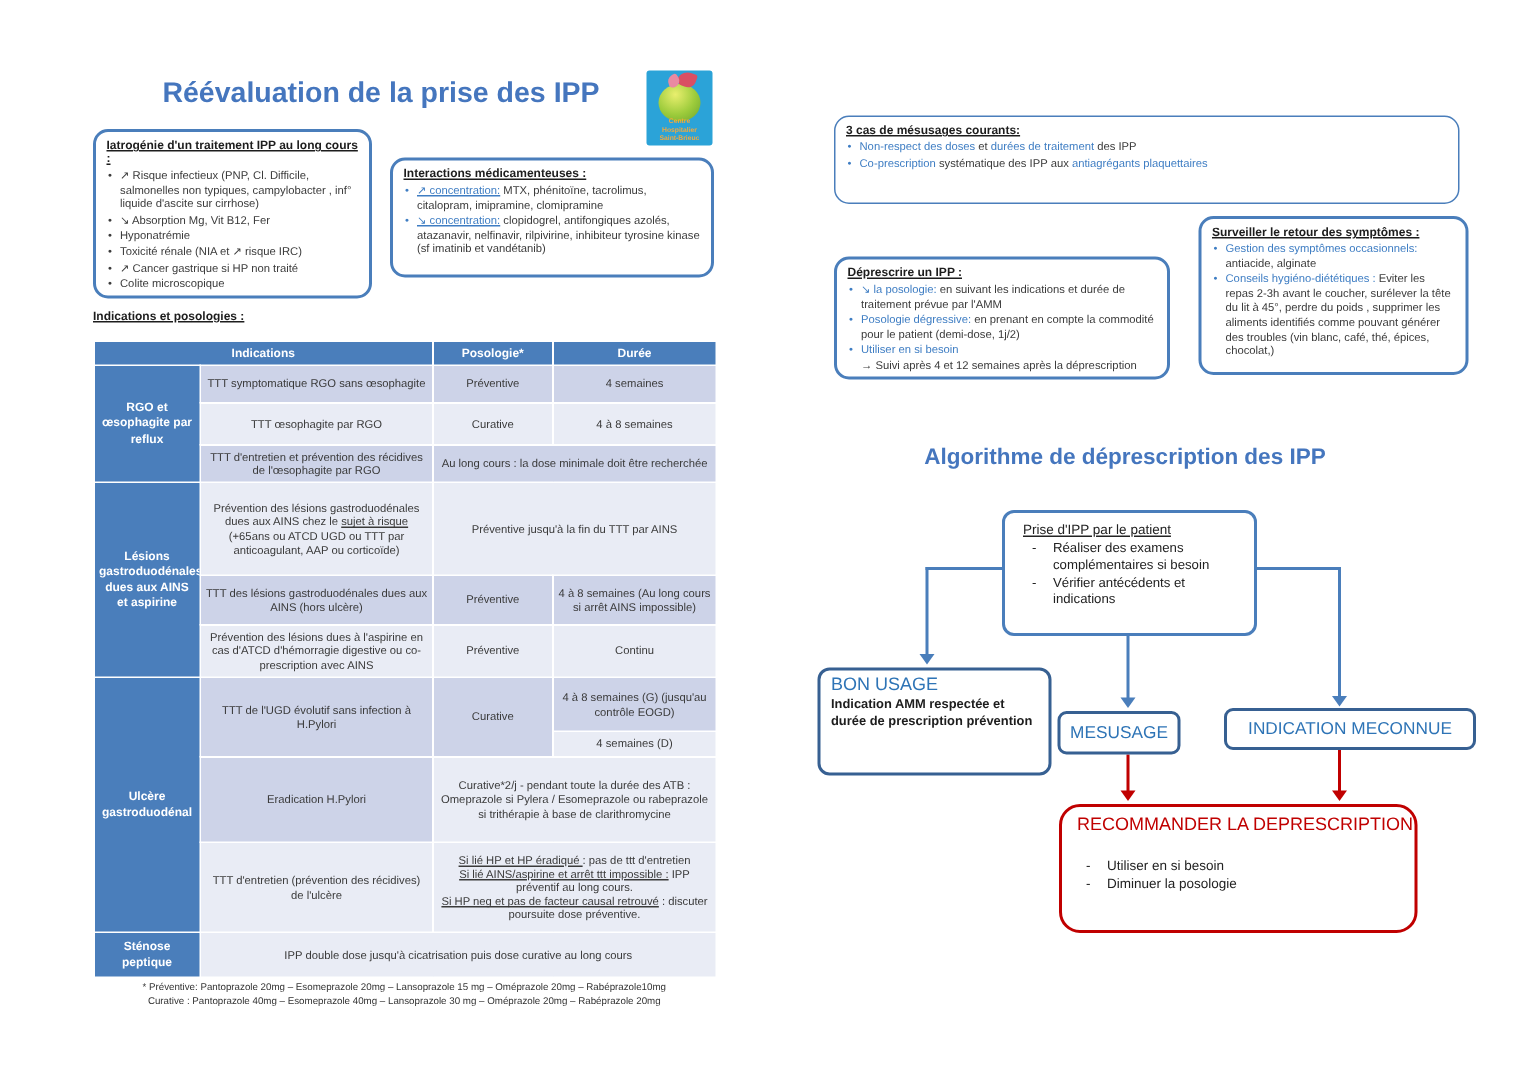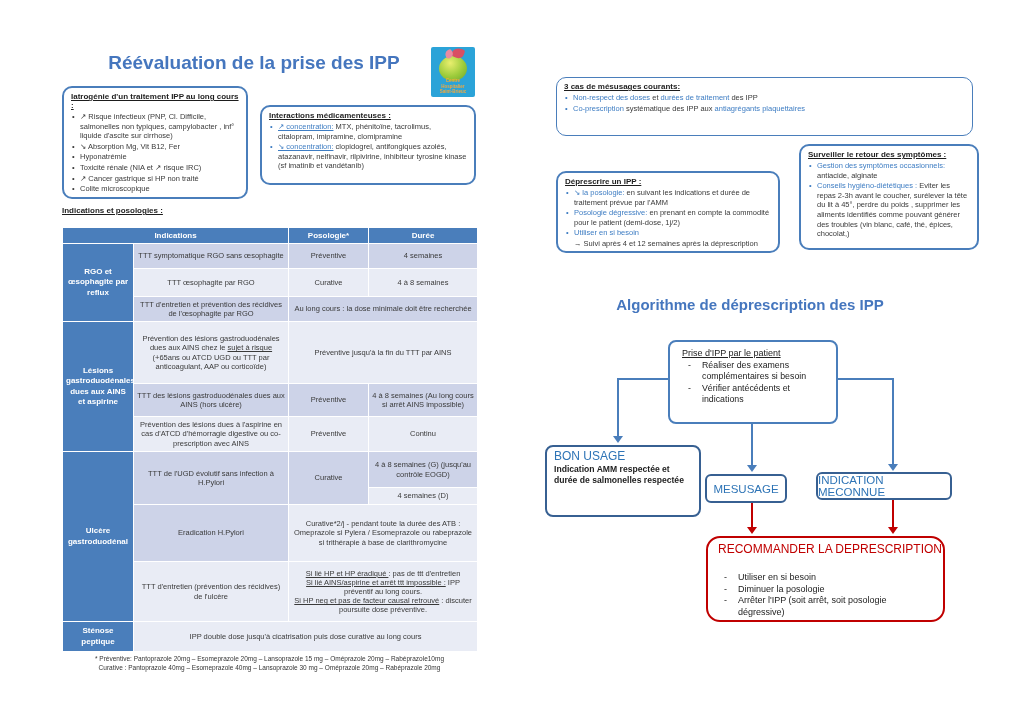--- a/index.html
+++ b/index.html
@@ -39,21 +39,21 @@
   .flow-start{left:668px;top:340px;width:170px;height:84px;padding:6px 8px 4px 12px}
   .flow-start-title{font-size:9px;text-decoration:underline;color:#222;margin-bottom:2px}
   .dash-list{font-size:8.8px;line-height:1.28;color:#222}
   .dash-list > div{position:relative;padding-left:20px}
   .dash-list > div::before{content:"-";position:absolute;left:6px}
   .bon{left:545px;top:445px;width:138px;height:64px;border:2px solid #376092;border-radius:8px;padding:2px 7px}
   .bon-title{font-size:12px;color:#2e74b6;margin-bottom:1px}
   .bon-body{font-size:8.6px;font-weight:bold;color:#1d1d1d;line-height:1.25}
   .pill{border:2px solid #376092;border-radius:6px;display:flex;align-items:center;justify-content:center;font-size:11.5px;color:#2e74b6;box-sizing:border-box;background:#fff}
   .mes{left:705px;top:474px;width:82px;height:29px}
-  .ind{left:816px;top:472px;width:136px;height:28px}
+  .ind{left:816px;top:472px;width:168px;height:28px}
   .redbox{left:706px;top:536px;width:239px;height:86px;border:2.5px solid #c00000;border-radius:14px;background:#fff;box-sizing:border-box;padding:4px 10px}
   .red-title{font-size:12px;color:#c00000;margin-bottom:16px;white-space:nowrap}
   .redbox .dash-list{font-size:9px}
   
   .hline{position:absolute;height:2px;background:#4a7ebb}
   .vline{position:absolute;width:2px;background:#4a7ebb}
   .redline{background:#c00000}
   .arr{position:absolute;width:0;height:0;border-left:5px solid transparent;border-right:5px solid transparent;border-top:7px solid #4a7ebb}
   .arr.redt{border-top-color:#c00000}
   
@@ -220,33 +220,32 @@
 <div class="vline" style="left:892px;top:378px;height:87px"></div>
 <div class="arr" style="left:888px;top:464px"></div>
 
 <div class="vline redline" style="left:751px;top:503px;height:25px"></div>
 <div class="arr redt" style="left:747px;top:527px"></div>
 <div class="vline redline" style="left:892px;top:500px;height:28px"></div>
 <div class="arr redt" style="left:888px;top:527px"></div>
 
 <div class="abs bon">
   <div class="bon-title">BON USAGE</div>
-  <div class="bon-body">Indication AMM respectée et durée de salmonelles respectée</div>
+  <div class="bon-body">Indication AMM respectée et durée de prescription prévention</div>
 </div>
 
 <div class="abs pill mes">
   <span>MESUSAGE</span>
 </div>
 
 <div class="abs pill ind">
   <span>INDICATION MECONNUE</span>
 </div>
 
 <div class="abs redbox">
   <div class="red-title">RECOMMANDER LA DEPRESCRIPTION</div>
   <div class="dash-list">
     <div>Utiliser en si besoin</div>
     <div>Diminuer la posologie</div>
-    <div>Arrêter l'IPP (soit arrêt, soit posologie dégressive)</div>
   </div>
 </div>
 
 <div class="abs footer">COMEDIMS, 09/02/2023</div>
 
 </body></html>

